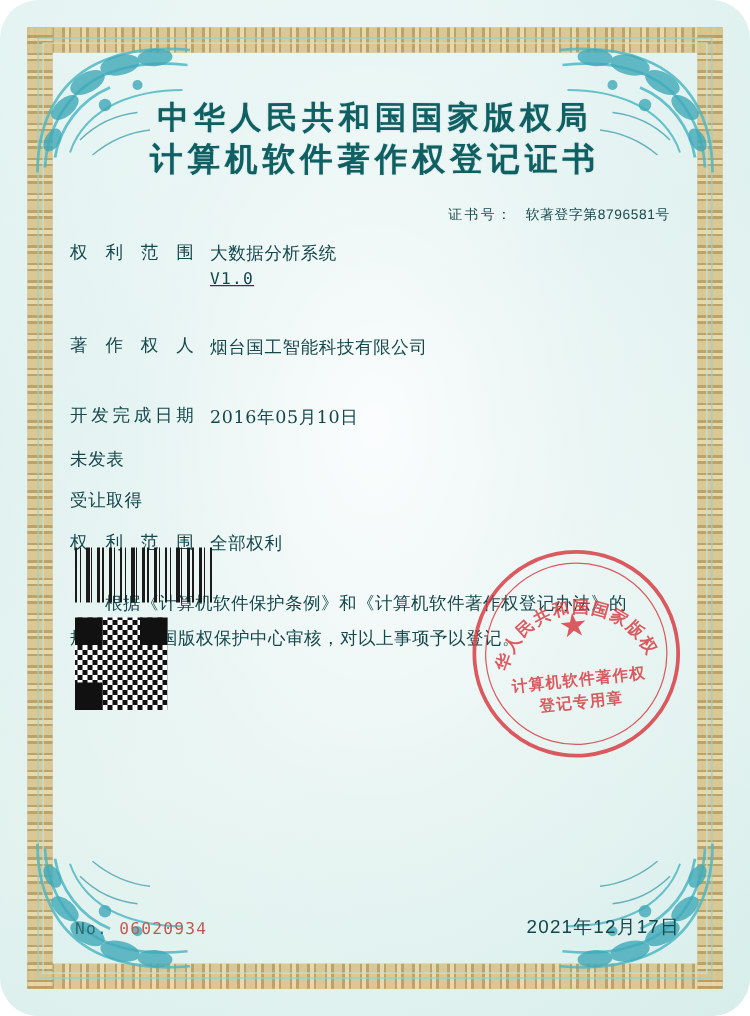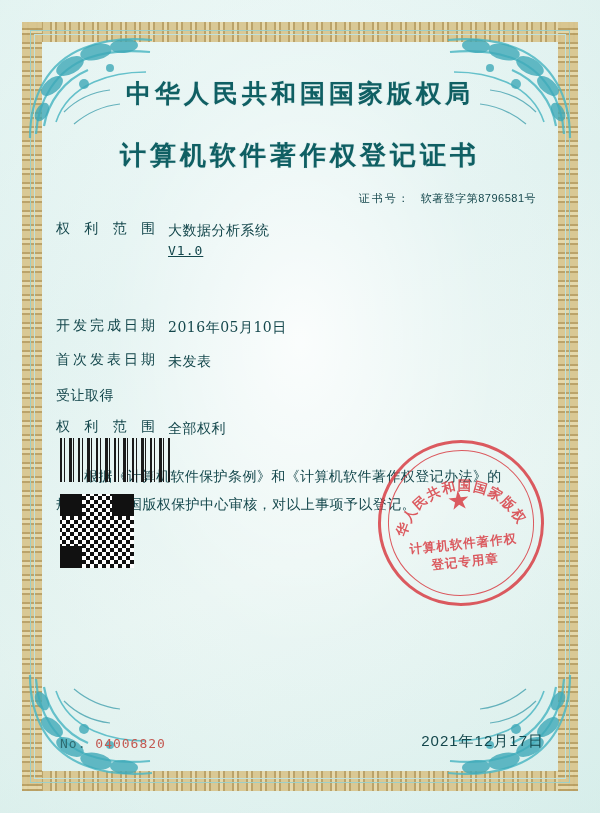--- a/index.html
+++ b/index.html
@@ -15,20 +15,21 @@
   }
 
   
   .certificate {
     position: relative;
     width: 600px;
     height: 813px;
     background: linear-gradient(160deg, #e8f6f4 0%, #dff1ef 35%, #e6f4f1 65%, #d9efec 100%);
     box-sizing: border-box;
     overflow: hidden;
+    border-radius: 31px;
   }
 
   
   .paper-wash {
     position: absolute;
     inset: 0;
     background:
       radial-gradient(ellipse at 50% 42%, rgba(255,255,255,0.85) 0%, rgba(255,255,255,0.2) 45%, rgba(210,235,231,0.35) 100%);
     pointer-events: none;
   }
@@ -94,21 +95,21 @@
 
   .title-main, .title-sub {
     text-align: center;
     color: #0f5f63;
     font-family: "DejaVu Serif", "Liberation Serif", serif;
     letter-spacing: 4px;
     font-weight: 700;
     text-shadow: 0 0 1px rgba(15,95,99,0.35);
   }
   .title-main { font-size: 25px; line-height: 1.3; }
-  .title-sub  { font-size: 26px; line-height: 1.35; margin-top: 27px; }
+  .title-sub  { font-size: 26px; line-height: 1.35; margin-top: 0; }
 
   .cert-no {
     margin-top: 18px;
     text-align: right;
     font-size: 11px;
     color: #16484d;
     letter-spacing: 0.5px;
     padding-right: 8px;
   }
   .cert-no .cn-label { letter-spacing: 2px; }
@@ -397,30 +398,33 @@
       <div class="field-row">
         <div class="field-label">权利范围</div>
         <div class="field-value">
           <span>大数据分析系统</span>
           <span class="ver">V1.0</span>
         </div>
       </div>
 
       <div class="gap-block"></div>
 
+      <div class="field-row">
+        <div class="field-label">著作权人</div>
+        <div class="field-value">烟台国工智能科技有限公司</div>
+      </div>
 
       <div class="gap-block"></div>
 
       <div class="field-row">
         <div class="field-label">开发完成日期</div>
         <div class="field-value">2016年05月10日</div>
       </div>
 
       <div class="field-row">
-        <div class="field-label">首次发表日期</div>
         <div class="field-value">未发表</div>
       </div>
 
       <div class="field-row">
         <div class="field-value">受让取得</div>
       </div>
 
       <div class="field-row">
         <div class="field-label">权利范围</div>
         <div class="field-value">全部权利</div>
@@ -453,18 +457,18 @@
     <div class="seal-star">★</div>
     <div class="seal-lines">
       <div>计算机软件著作权</div>
       <div>登记专用章</div>
     </div>
   </div>
 
   <div class="footer">
     <div class="serial">
       <span>No.</span>
-      <span class="serial-num">04006820</span>
+      <span class="serial-num">06020934</span>
     </div>
     <div class="issue-date">2021年12月17日</div>
   </div>
 
 </div>
 
 </body></html>

